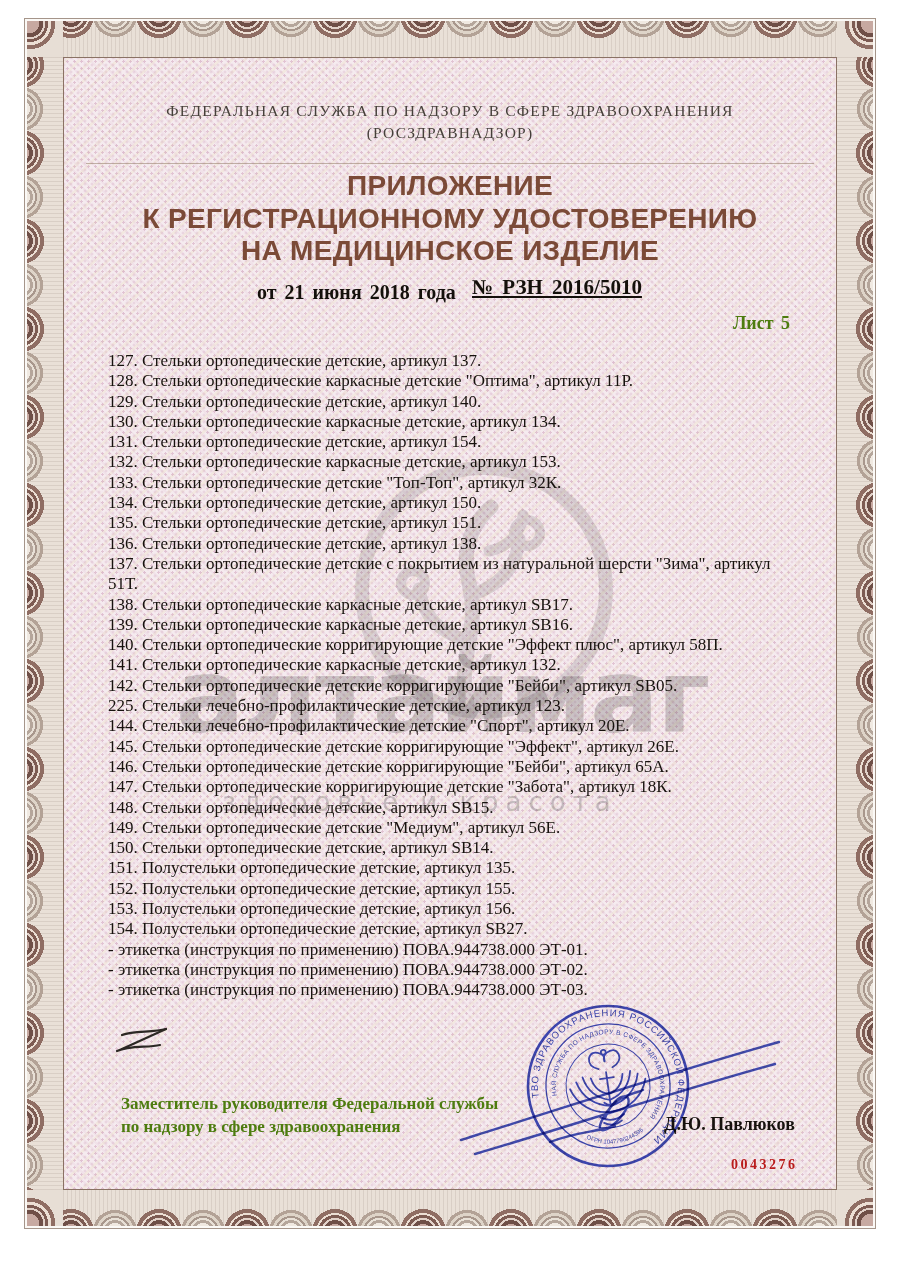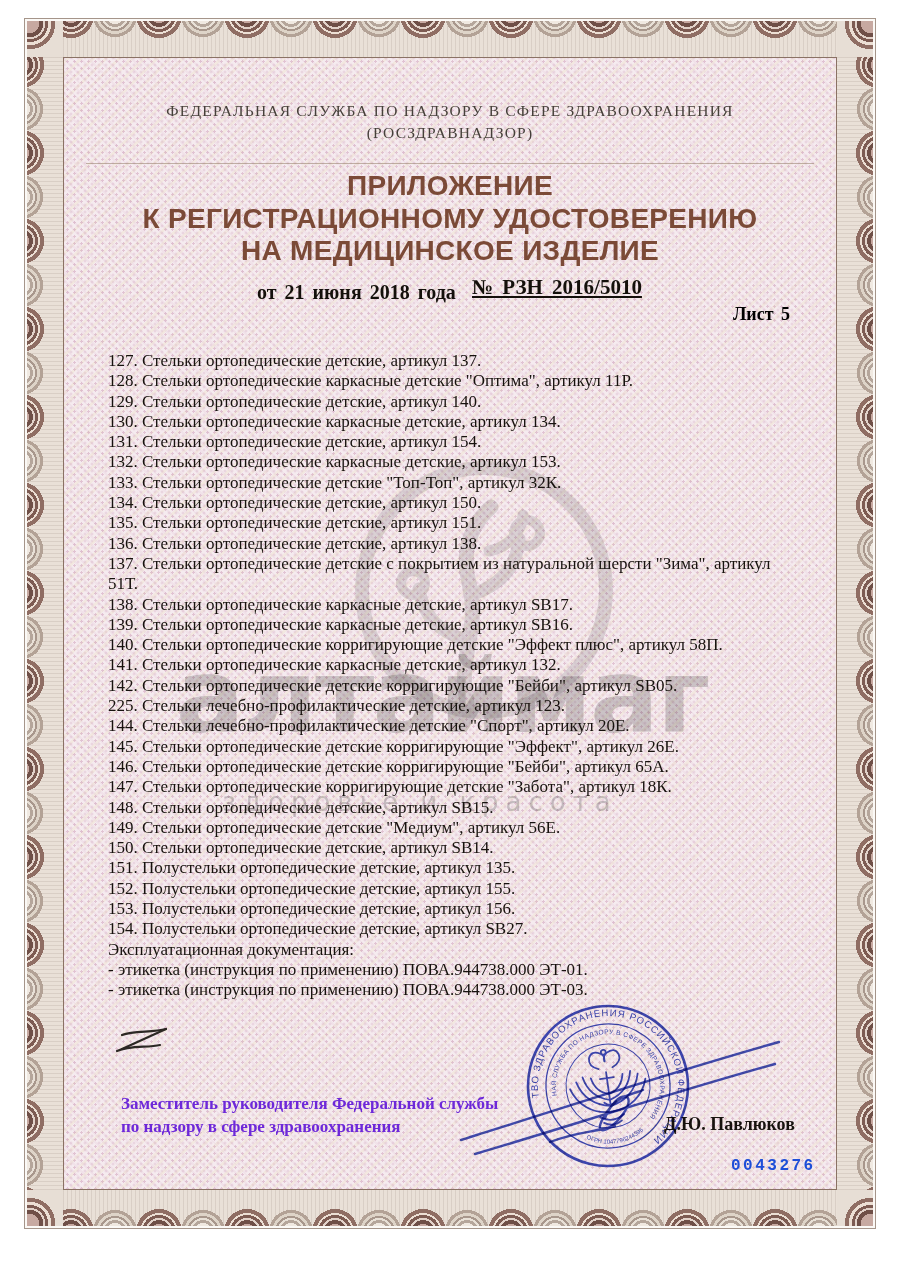--- a/index.html
+++ b/index.html
@@ -66,29 +66,29 @@
   .abs{position:absolute;}
   .org{top:100px;left:0;width:100%;text-align:center;color:#46403a;
        font-size:15.5px;letter-spacing:1.2px;line-height:22px;font-weight:400;}
   .rule{top:163px;left:86px;right:86px;height:1px;background:rgba(150,128,106,.55);}
   .title{top:170px;left:0;width:100%;text-align:center;color:#7b4a37;
          font-family:"Liberation Sans", sans-serif;font-weight:700;
          font-size:28px;line-height:32.5px;letter-spacing:.3px;}
   .dateline{top:277px;left:0;width:100%;color:#14100b;font-weight:700;font-size:20px;}
   .date-text{position:absolute;left:225px;top:4px;word-spacing:3px;margin-left:32px;}
   .number-text{position:absolute;left:472px;top:-2px;font-size:21px;word-spacing:4px;text-decoration:underline;}
-  .sheet{top:304px;right:110px;color:#000000;font-weight:700;font-size:18px;word-spacing:3px;}
+  .sheet{top:313px;right:110px;color:#4d7c0f;font-weight:700;font-size:18px;word-spacing:3px;}
 
   .listing{top:351px;left:108px;width:692px;color:#17120e;font-size:17px;line-height:20.3px;}
   .listing .line{white-space:normal;}
 
-  .signer{top:1092px;left:121px;color:#6d28d9;font-weight:700;font-size:17px;line-height:23px;}
+  .signer{top:1092px;left:121px;color:#4d7c0f;font-weight:700;font-size:17px;line-height:23px;}
   .signer-name{top:1114px;left:664px;color:#17120e;font-weight:700;font-size:18px;}
-  .serial{top:1157px;left:731px;color:#1d4ed8;font-family:Liberation Mono, monospace;
-          font-weight:700;font-size:16px;letter-spacing:2.5px;}
+  .serial{top:1157px;left:731px;color:#b91c1c;font-family:Liberation Serif, serif;
+          font-weight:700;font-size:14px;letter-spacing:2.5px;}
 
   
   .wm{mix-blend-mode:multiply;pointer-events:none;}
   .wm-logo{top:455px;left:349px;width:270px;height:270px;opacity:.20;}
   .wm-brand{top:642px;left:132px;width:620px;text-align:center;
             font-family:"DejaVu Sans", sans-serif;font-weight:700;font-size:102px;
             letter-spacing:-2px;color:#6b6b6b;opacity:.30;line-height:110px;}
   .wm-tagline{top:787px;left:150px;width:540px;text-align:center;
               font-family:"DejaVu Sans", sans-serif;font-size:26px;letter-spacing:7px;
               color:#7e7e7e;opacity:.38;}
@@ -174,23 +174,23 @@
         <div class="line">146. Стельки ортопедические детские корригирующие "Бейби", артикул 65А.</div>
         <div class="line">147. Стельки ортопедические корригирующие детские "Забота", артикул 18К.</div>
         <div class="line">148. Стельки ортопедические детские, артикул SB15.</div>
         <div class="line">149. Стельки ортопедические детские "Медиум", артикул 56Е.</div>
         <div class="line">150. Стельки ортопедические детские, артикул SB14.</div>
         <div class="line">151. Полустельки ортопедические детские, артикул 135.</div>
         <div class="line">152. Полустельки ортопедические детские, артикул 155.</div>
         <div class="line">153. Полустельки ортопедические детские, артикул 156.</div>
         <div class="line">154. Полустельки ортопедические детские, артикул SB27.</div>
       </div>
-    <div class="line">Эксплуатационная документация:</div>
     <div>
         <div class="line">- этикетка (инструкция по применению) ПОВА.944738.000 ЭТ-01.</div>
+        <div class="line">- этикетка (инструкция по применению) ПОВА.944738.000 ЭТ-02.</div>
         <div class="line">- этикетка (инструкция по применению) ПОВА.944738.000 ЭТ-03.</div>
       </div>
   </div>
 
   <svg class="abs zmark" viewBox="0 0 62 38">
     <g fill="none" stroke="#2c2824" stroke-width="2.2" stroke-linecap="round">
       <path d="M8 11 C20 6 38 9 52 5"></path>
       <path d="M52 5 L8 25"></path>
       <path d="M3 27 C16 21 34 24 46 21"></path>
     </g>

